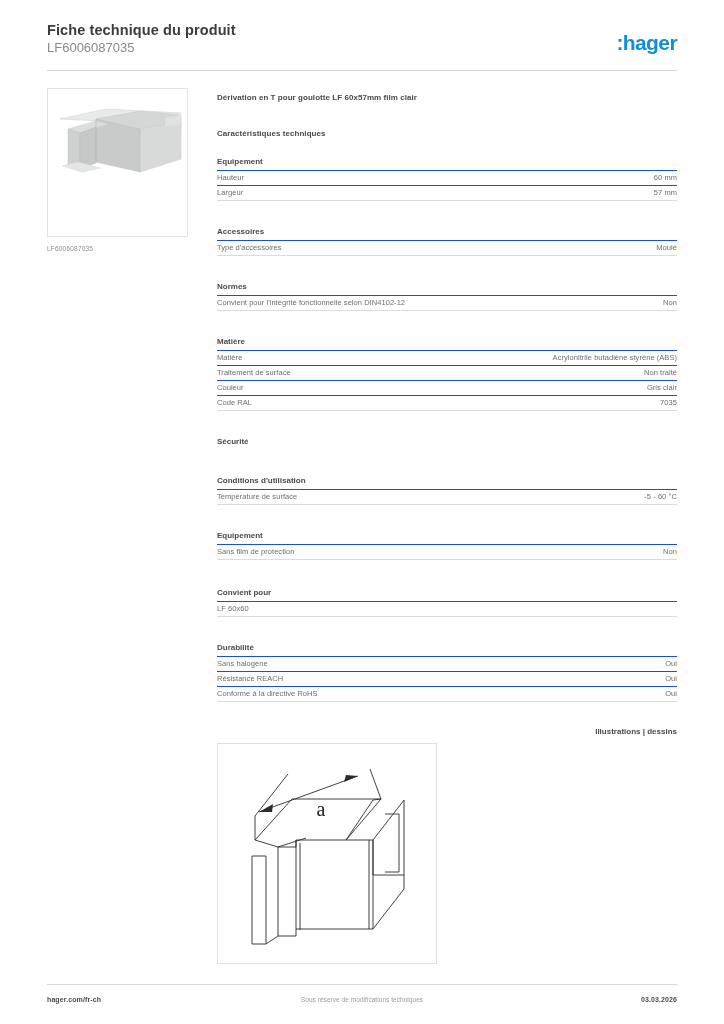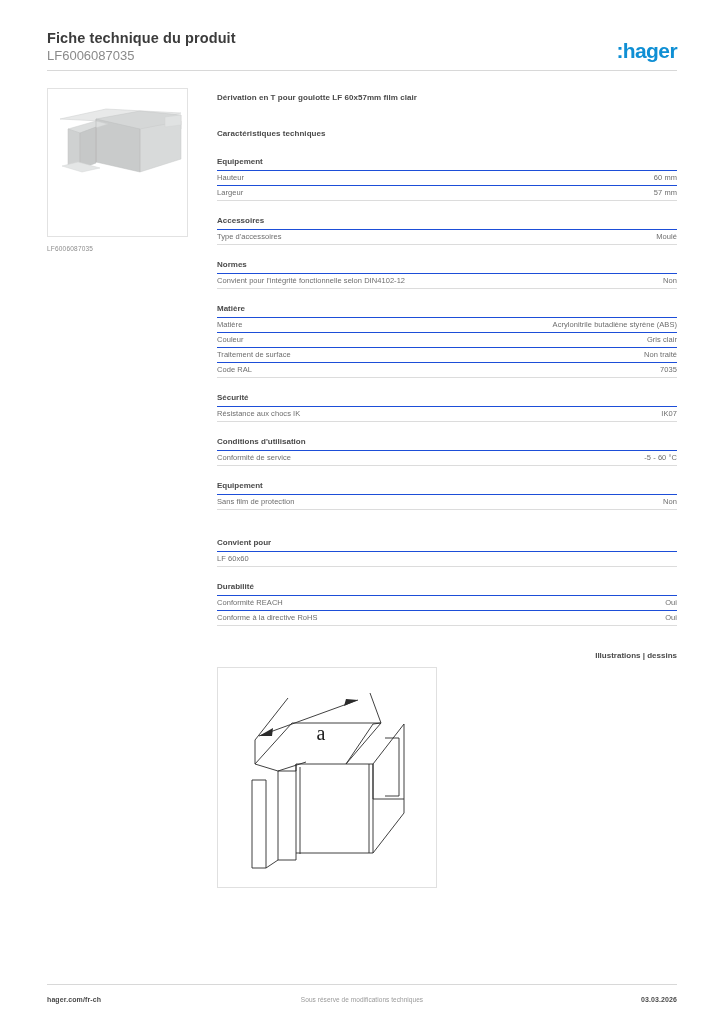--- a/index.html
+++ b/index.html
@@ -23,21 +23,20 @@
     overflow: hidden;
   }
 
   
   .header {
     position: absolute;
     left: 47px;
     top: 22px;
     width: 630px;
     height: 42px;
-    margin-top: 8px;
   }
   .header-title {
     font-size: 14.5px;
     font-weight: bold;
     color: #3c3c3c;
     letter-spacing: 0.1px;
     line-height: 17px;
     margin: 0;
   }
   .header-subtitle {
@@ -112,21 +111,21 @@
     color: #4a4a4a;
     letter-spacing: 0.05px;
     line-height: 11px;
     margin: 0;
   }
   .spec-title {
     margin-top: 25px;
   }
 
   .group {
-    margin-top: 15px;
+    margin-top: 26px;
   }
   .group.first-group {
     margin-top: 18px;
   }
   .group.wide-gap {
     margin-top: 28px;
   }
   .group-heading {
     font-size: 8px;
     font-weight: bold;
@@ -317,51 +316,43 @@
         </div>
         <div class="group">
           <div class="group-heading">Matière</div>
           <table class="spec-table">
             <tbody>
               <tr>
                 <td class="spec-label">Matière</td>
                 <td class="spec-value">Acrylonitrile butadiène styrène (ABS)</td>
               </tr>
               <tr>
+                <td class="spec-label">Traitement de surface</td>
+                <td class="spec-value">Non traité</td>
+              </tr>
+              <tr>
                 <td class="spec-label">Couleur</td>
                 <td class="spec-value">Gris clair</td>
               </tr>
               <tr>
-                <td class="spec-label">Traitement de surface</td>
-                <td class="spec-value">Non traité</td>
-              </tr>
-              <tr>
                 <td class="spec-label">Code RAL</td>
                 <td class="spec-value">7035</td>
               </tr>
             </tbody>
           </table>
         </div>
         <div class="group">
           <div class="group-heading">Sécurité</div>
-          <table class="spec-table">
-            <tbody>
-              <tr>
-                <td class="spec-label">Résistance aux chocs IK</td>
-                <td class="spec-value">IK07</td>
-              </tr>
-            </tbody>
-          </table>
         </div>
         <div class="group">
           <div class="group-heading">Conditions d'utilisation</div>
           <table class="spec-table">
             <tbody>
               <tr>
-                <td class="spec-label">Conformité de service</td>
+                <td class="spec-label">Température de surface</td>
                 <td class="spec-value">-5 - 60 °C</td>
               </tr>
             </tbody>
           </table>
         </div>
         <div class="group">
           <div class="group-heading">Equipement</div>
           <table class="spec-table">
             <tbody>
               <tr>
@@ -380,21 +371,25 @@
                 <td class="spec-value"></td>
               </tr>
             </tbody>
           </table>
         </div>
         <div class="group">
           <div class="group-heading">Durabilité</div>
           <table class="spec-table">
             <tbody>
               <tr>
-                <td class="spec-label">Conformité REACH</td>
+                <td class="spec-label">Sans halogène</td>
+                <td class="spec-value">Oui</td>
+              </tr>
+              <tr>
+                <td class="spec-label">Résistance REACH</td>
                 <td class="spec-value">Oui</td>
               </tr>
               <tr>
                 <td class="spec-label">Conforme à la directive RoHS</td>
                 <td class="spec-value">Oui</td>
               </tr>
             </tbody>
           </table>
         </div>
       </div>

